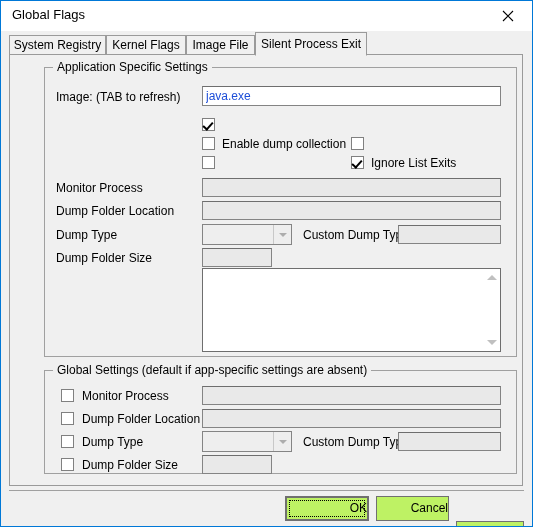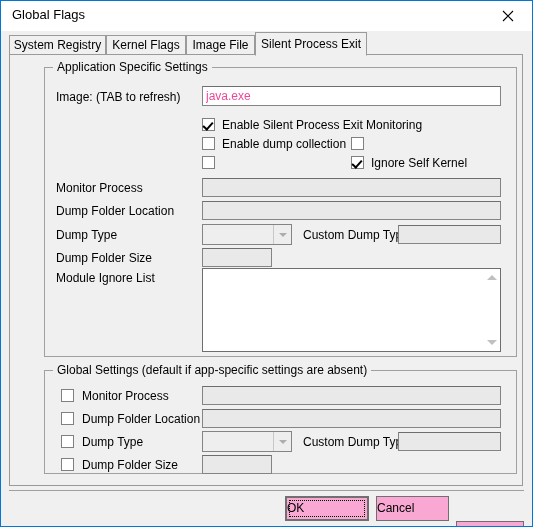--- a/index.html
+++ b/index.html
@@ -114,21 +114,21 @@
     color: #000;
     white-space: nowrap;
   }
   .txt {
     position: absolute;
     box-sizing: border-box;
     border: 1px solid #848484;
     border-top-color: #6e6e6e;
     background: #e9e9e9;
     font-size: 12px;
-    color: #ec4899;
+    color: #1d4ed8;
     padding: 0 3px;
     line-height: 17px;
     overflow: hidden;
     white-space: nowrap;
   }
   .txt.enabled { background: #ffffff; }
   .combo {
     position: absolute;
     box-sizing: border-box;
     border: 1px solid #848484;
@@ -201,24 +201,24 @@
     top: 489px;
     width: 515px;
     height: 1px;
     background: #a0a0a0;
   }
   .btn {
     position: absolute;
     box-sizing: border-box;
     height: 25px;
     border: 1px solid #707070;
-    background: #f9a8d4;
+    background: #bef264;
     font-size: 12px;
     color: #000;
-    text-align: left;
+    text-align: right;
     line-height: 23px;
     cursor: default;
     font-family: "Liberation Sans", sans-serif;
   }
   .btn.default {
     border: 2px solid #707070;
     line-height: 21px;
   }
   .btn.default .focusring {
     position: absolute;
@@ -260,51 +260,49 @@
   <div id="tabpanel">
 
     <div class="groupbox" style="left:22px;top:12px;width:473px;height:290px;">
       <div class="group-title">Application Specific Settings</div>
 
       <div class="lbl" style="left:11px;top:22px;">Image:  (TAB to refresh)</div>
       <input class="txt enabled" style="left: 157px; top: 18px; width: 299px; height: 20px;" value="java.exe">
 
 
       <div class="cb checked" style="left:157px;top:50px;"></div>
-      <div class="lbl" style="left:177px;top:50px;">Enable Silent Process Exit Monitoring</div>
 
       <div class="cb" style="left:157px;top:69px;"></div>
       <div class="lbl" style="left:177px;top:69px;">Enable dump collection</div>
 
       <div class="cb" style="left:306px;top:69px;"></div>
 
       <div class="cb" style="left:157px;top:88px;"></div>
 
       <div class="cb checked" style="left:306px;top:88px;"></div>
-      <div class="lbl" style="left:326px;top:88px;">Ignore Self Kernel</div>
+      <div class="lbl" style="left:326px;top:88px;">Ignore List Exits</div>
 
       <div class="lbl" style="left:11px;top:113px;">Monitor Process</div>
       <input class="txt" disabled="" style="left: 157px; top: 110px; width: 299px; height: 19px;" value="">
 
       <div class="lbl" style="left:11px;top:136px;">Dump Folder Location</div>
       <input class="txt" disabled="" style="left: 157px; top: 133px; width: 299px; height: 19px;" value="">
 
       <div class="lbl" style="left:11px;top:160px;">Dump Type</div>
       <div class="combo" style="left:157px;top:156px;width:90px;height:21px;">
         <div class="arrowbox">
           <div class="caret"></div>
         </div>
       </div>
       <div class="lbl" style="left:258px;top:160px;">Custom Dump Type</div>
       <input class="txt" disabled="" style="left: 353px; top: 157px; width: 103px; height: 19px;" value="">
 
       <div class="lbl" style="left:11px;top:183px;">Dump Folder Size</div>
       <input class="txt" disabled="" style="left: 157px; top: 180px; width: 70px; height: 19px;" value="">
 
-      <div class="lbl" style="left:11px;top:203px;">Module Ignore List</div>
       <div id="module-list" style="left:157px;top:200px;width:299px;height:84px;">
         <div class="sb">
           <div class="ar up"></div>
           <div class="ar dn"></div>
         </div>
       </div>
     </div>
 
     <div class="groupbox" style="left:22px;top:315px;width:473px;height:104px;">
       <div class="group-title">Global Settings (default if app-specific settings are absent)</div>

